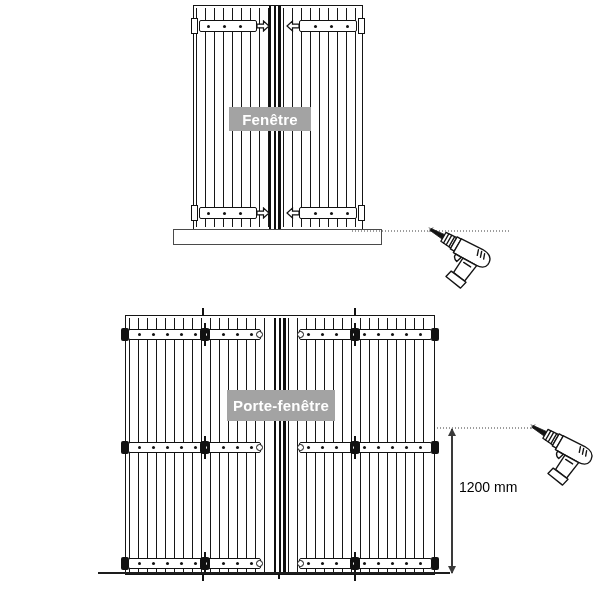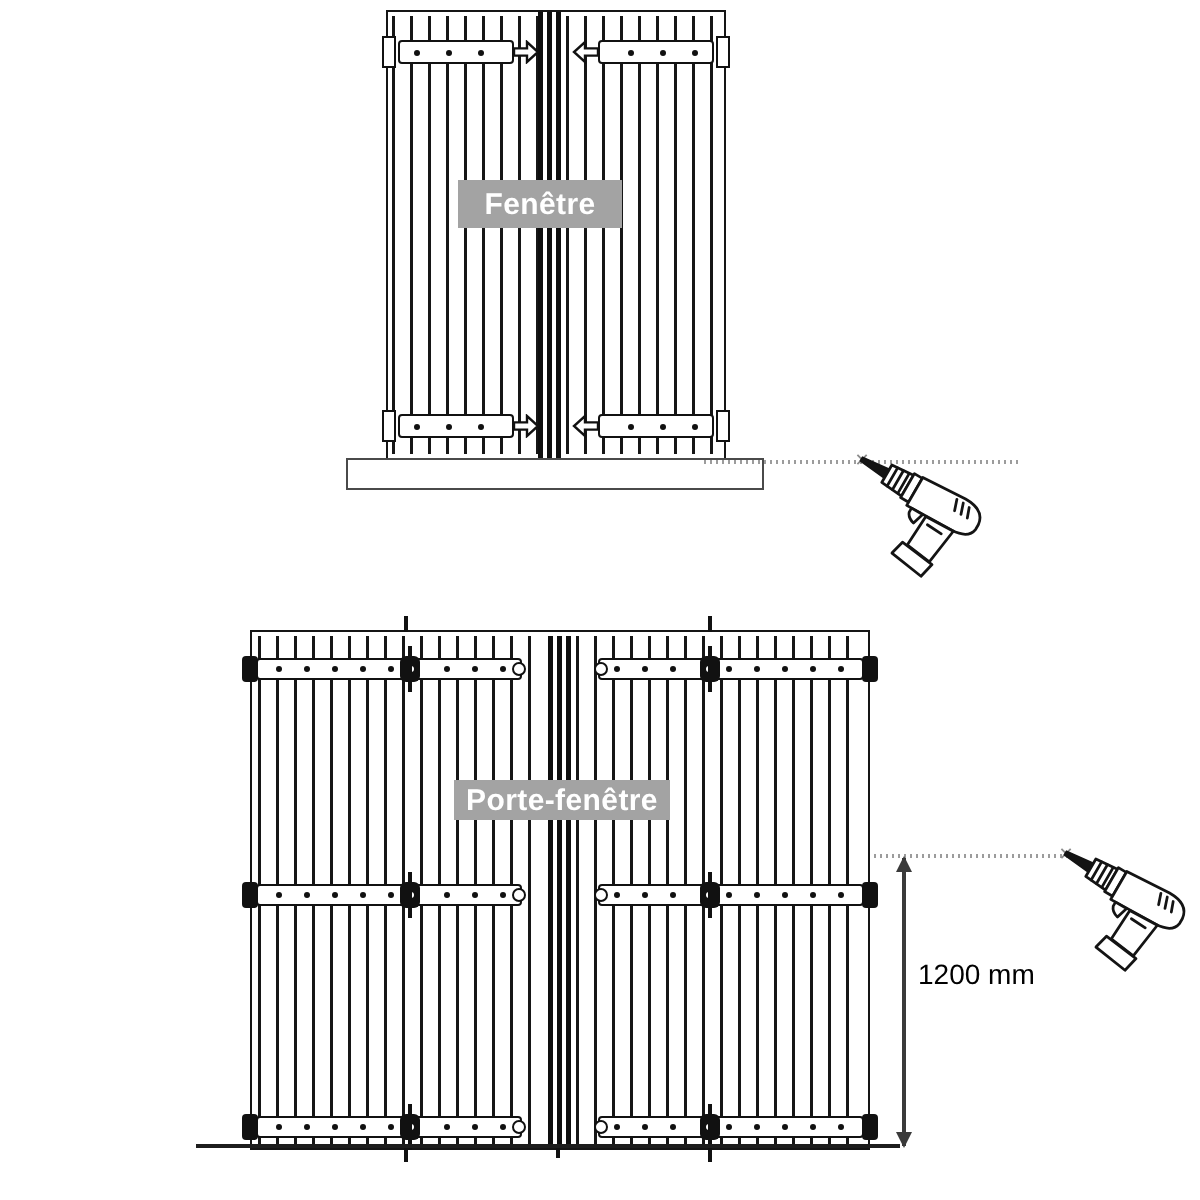--- a/index.html
+++ b/index.html
@@ -56,22 +56,22 @@
   
   .sill{position:absolute;left:173px;top:229px;width:209px;height:16px;background:#fff;
     border:1.3px solid #4a4a4a;box-sizing:border-box;}
   .ground{position:absolute;left:98px;top:572px;width:352px;height:2px;background:#1d1d1d;}
   .dimline{position:absolute;left:451px;top:429px;width:2px;height:144px;background:#3a3a3a;}
   .dimline::before{content:"";position:absolute;left:-3px;top:-1px;border-left:4px solid transparent;
     border-right:4px solid transparent;border-bottom:8px solid #3a3a3a;}
   .dimline::after{content:"";position:absolute;left:-3px;bottom:-1px;border-left:4px solid transparent;
     border-right:4px solid transparent;border-top:8px solid #3a3a3a;}
   .dimlabel{position:absolute;left:459px;top:479px;font-size:14px;color:#000000;}
-  #lbl-window{left:229px;top:90px;width:82px;height:24px;font-size:15px;}
-  #lbl-door{left:227px;top:390px;width:108px;height:20px;font-size:15px;}
+  #lbl-window{left:229px;top:107px;width:82px;height:24px;font-size:15px;}
+  #lbl-door{left:227px;top:390px;width:108px;height:31px;font-size:15px;}
 </style>
 </head>
 <body>
 
 <div id="root">
 
   <div class="slatbox" style="left:193px;top:5px;width:170px;height:225px;">
     <div class="slats" style="left:2px;width:73px;"></div>
     <div class="stile" style="left:75px;width:14px;"></div>
     <div class="slats" style="left:89px;width:76px;"></div>

